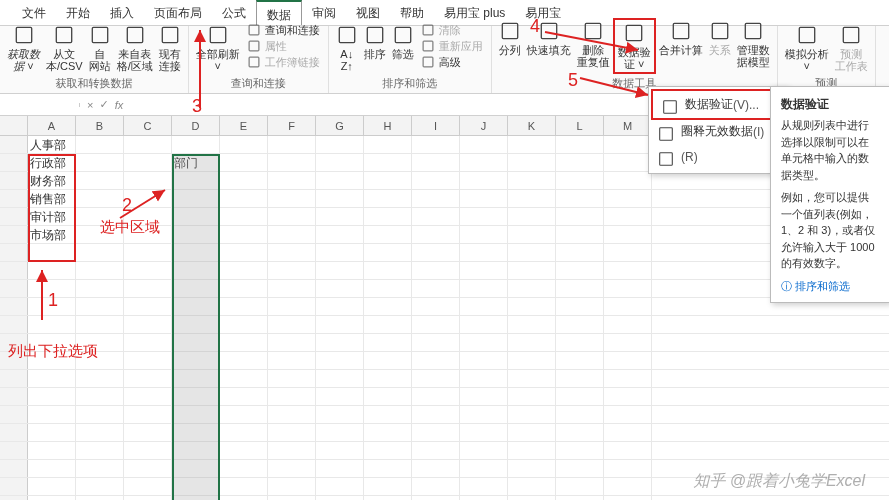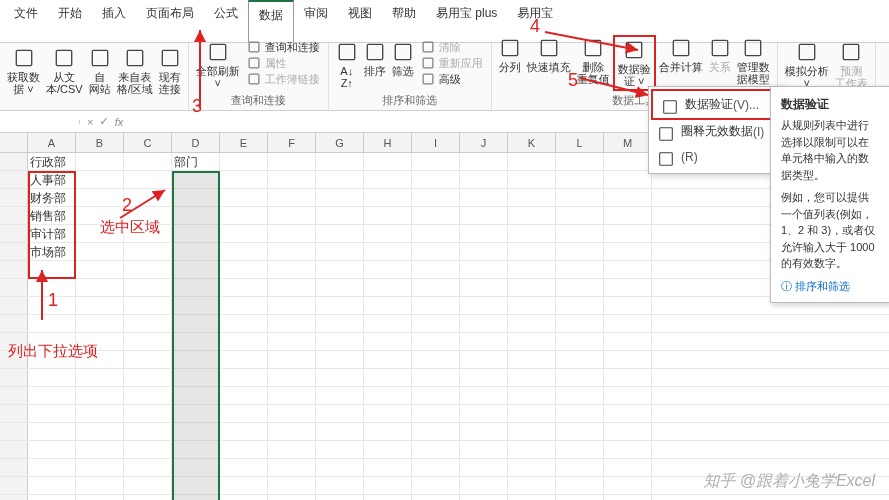--- a/index.html
+++ b/index.html
@@ -1,19 +1,19 @@
 <!DOCTYPE html>
 <html><head>
 <meta charset="utf-8">
 <style>
   * { box-sizing: border-box; margin: 0; padding: 0; }
   body { font-family: "Microsoft YaHei", Arial, sans-serif; font-size: 12px; background: #fff; color: #333; width: 889px; height: 500px; overflow: hidden; position: relative; }
   
   
-  .menubar { display: flex; height: 43px; border-bottom: 1px solid #d0d0d0; padding-left: 4px; align-items: stretch; }
+  .menubar { display: flex; height: 26px; border-bottom: 1px solid #d0d0d0; padding-left: 12px; align-items: stretch; }
   .menubar .menu-item { padding: 5px 10px; cursor: pointer; font-size: 12px; }
   .menubar .menu-item.active { background: #fff; border: 1px solid #999; border-bottom: none; border-top: 2px solid #217346; }
   
   
   .ribbon { display: flex; height: 68px; border-bottom: 1px solid #d0d0d0; background: #fafafa; }
   .ribbon-group { display: flex; flex-direction: column; justify-content: flex-end; border-right: 1px solid #e0e0e0; padding: 2px 4px 0 4px; height: 100%; }
   .ribbon-group-buttons { display: flex; flex: 1; align-items: flex-start; }
   .ribbon-group-label { text-align: center; font-size: 11px; color: #666; padding: 2px 0; white-space: nowrap; }
   .ribbon-btn { display: flex; flex-direction: column; align-items: center; justify-content: flex-start; padding: 2px 3px; font-size: 11px; line-height: 1.1; cursor: pointer; text-align: center; }
   .ribbon-btn .ico { width: 22px; height: 22px; margin-bottom: 2px; display: flex; align-items: center; justify-content: center; }
@@ -54,21 +54,21 @@
   .dropdown .dd-item .ico { width: 18px; height: 14px; margin-right: 6px; }
   .dropdown .dd-item.highlighted { border: 2px solid #d22; margin: -2px 2px; }
   .dropdown .dd-item .shortcut { color: #555; }
   
   
   .helpcard { position: absolute; background: #fff; border: 1px solid #bbb; box-shadow: 2px 2px 6px rgba(0,0,0,0.2); padding: 8px 10px; font-size: 11px; width: 120px; line-height: 1.5; }
   .helpcard .title { font-weight: bold; margin-bottom: 4px; font-size: 12px; }
   .helpcard .link { color: #0066cc; margin-top: 6px; cursor: pointer; }
   
   
-  .watermark { position: absolute; right: 14px; bottom: 8px; color: rgba(120,120,120,0.6); font-size: 16px; font-style: italic; }
+  .watermark { position: absolute; right: 24px; bottom: 8px; color: rgba(120,120,120,0.6); font-size: 16px; font-style: italic; }
   
   svg.icon { stroke: #444; stroke-width: 1.2; fill: none; }
 </style>
 </head>
 <body>
 
 <div class="menubar" id="menubar">
     <div class="menu-item">文件</div>
     <div class="menu-item">开始</div>
     <div class="menu-item">插入</div>
@@ -84,21 +84,21 @@
 
 <div class="ribbon" id="ribbon">
     <div class="ribbon-group">
       <div class="ribbon-group-buttons">
         <div class="ribbon-btn">
           <div class="ico">
             <svg class="icon" viewBox="0 0 20 20">
               <rect x="3" y="3" width="14" height="14" rx="1"></rect>
             </svg>
           </div>
-          <div style="white-space:pre;">获取数
+          <div style="white-space:pre;font-style:italic;">获取数
 据 ˅</div>
         </div>
         <div class="ribbon-btn">
           <div class="ico">
             <svg class="icon" viewBox="0 0 20 20">
               <rect x="3" y="3" width="14" height="14" rx="1"></rect>
             </svg>
           </div>
           <div style="white-space:pre;">从文
 本/CSV</div>
@@ -124,20 +124,21 @@
         <div class="ribbon-btn">
           <div class="ico">
             <svg class="icon" viewBox="0 0 20 20">
               <rect x="3" y="3" width="14" height="14" rx="1"></rect>
             </svg>
           </div>
           <div style="white-space:pre;">现有
 连接</div>
         </div>
       </div>
+      <div class="ribbon-group-label">获取和转换数据</div>
     </div>
     <div class="ribbon-group">
       <div class="ribbon-group-buttons">
         <div class="ribbon-btn">
           <div class="ico">
             <svg class="icon" viewBox="0 0 20 20">
               <rect x="3" y="3" width="14" height="14" rx="1"></rect>
             </svg>
           </div>
           <div style="white-space:pre;">全部刷新
@@ -340,40 +341,40 @@
       <div class="col-h">H</div>
       <div class="col-h">I</div>
       <div class="col-h">J</div>
       <div class="col-h">K</div>
       <div class="col-h">L</div>
       <div class="col-h">M</div>
     </div>
   <div class="rows" id="rows">
       <div class="row">
         <div class="row-h"></div>
+        <div class="cell">人事部</div>
+        <div class="cell"></div>
+        <div class="cell"></div>
+        <div class="cell"></div>
+        <div class="cell"></div>
+        <div class="cell"></div>
+        <div class="cell"></div>
+        <div class="cell"></div>
+        <div class="cell"></div>
+        <div class="cell"></div>
+        <div class="cell"></div>
+        <div class="cell"></div>
+        <div class="cell"></div>
+      </div>
+      <div class="row">
+        <div class="row-h"></div>
         <div class="cell">行政部</div>
         <div class="cell"></div>
         <div class="cell"></div>
         <div class="cell">部门</div>
-        <div class="cell"></div>
-        <div class="cell"></div>
-        <div class="cell"></div>
-        <div class="cell"></div>
-        <div class="cell"></div>
-        <div class="cell"></div>
-        <div class="cell"></div>
-        <div class="cell"></div>
-        <div class="cell"></div>
-      </div>
-      <div class="row">
-        <div class="row-h"></div>
-        <div class="cell">人事部</div>
-        <div class="cell"></div>
-        <div class="cell"></div>
-        <div class="cell"></div>
         <div class="cell"></div>
         <div class="cell"></div>
         <div class="cell"></div>
         <div class="cell"></div>
         <div class="cell"></div>
         <div class="cell"></div>
         <div class="cell"></div>
         <div class="cell"></div>
         <div class="cell"></div>
       </div>

